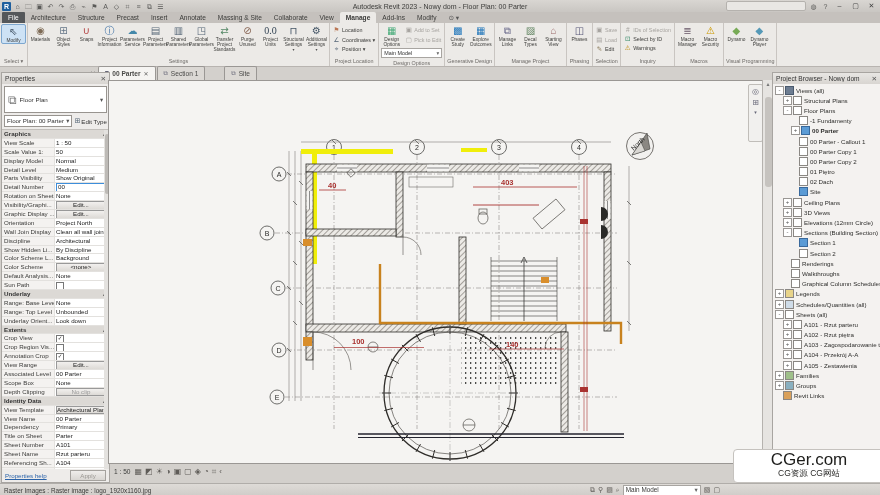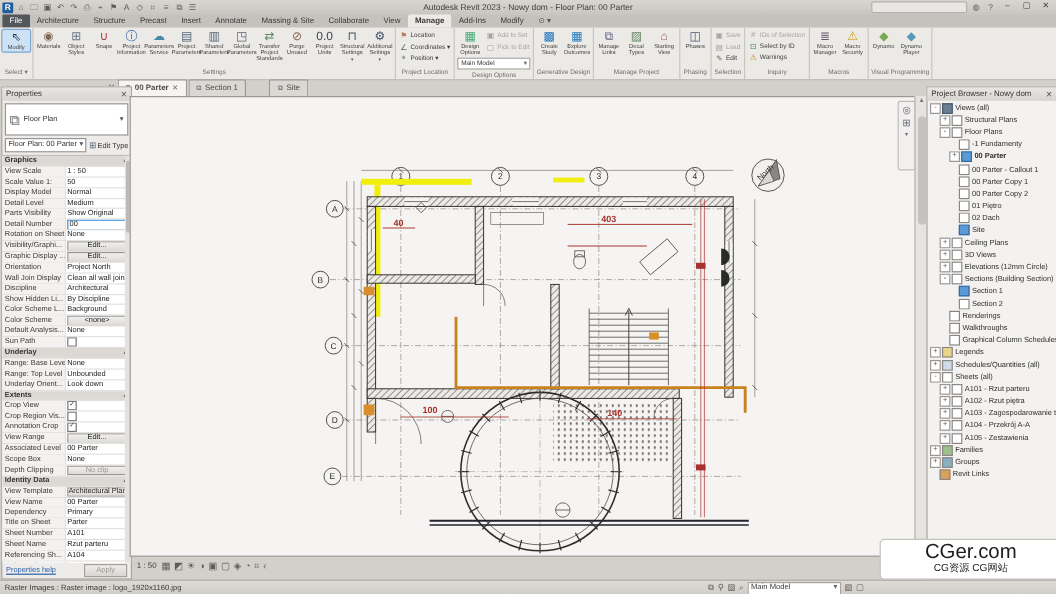--- a/index.html
+++ b/index.html
@@ -201,21 +201,21 @@
         </div>
         <div class="rlg">
           <div class="ic" style="color: rgb(85, 136, 102);">⇄</div>
           <div>Transfer Project Standards</div>
         </div>
         <div class="rlg">
           <div class="ic" style="color: rgb(136, 102, 85);">⊘</div>
           <div>Purge Unused</div>
         </div>
         <div class="rlg">
-          <div class="ic" style="color: rgb(51, 68, 85);">0.0</div>
+          <div class="ic" style="color: rgb(51, 68, 85); font-family: Liberation Serif, serif;">0.0</div>
           <div>Project Units</div>
         </div>
         <div class="rlg">
           <div class="ic" style="color: rgb(68, 85, 102);">⊓</div>
           <div>Structural Settings</div>
           <div class="arrow">▾</div>
         </div>
         <div class="rlg">
           <div class="ic" style="color: rgb(68, 85, 102);">⚙</div>
           <div>Additional Settings</div>

